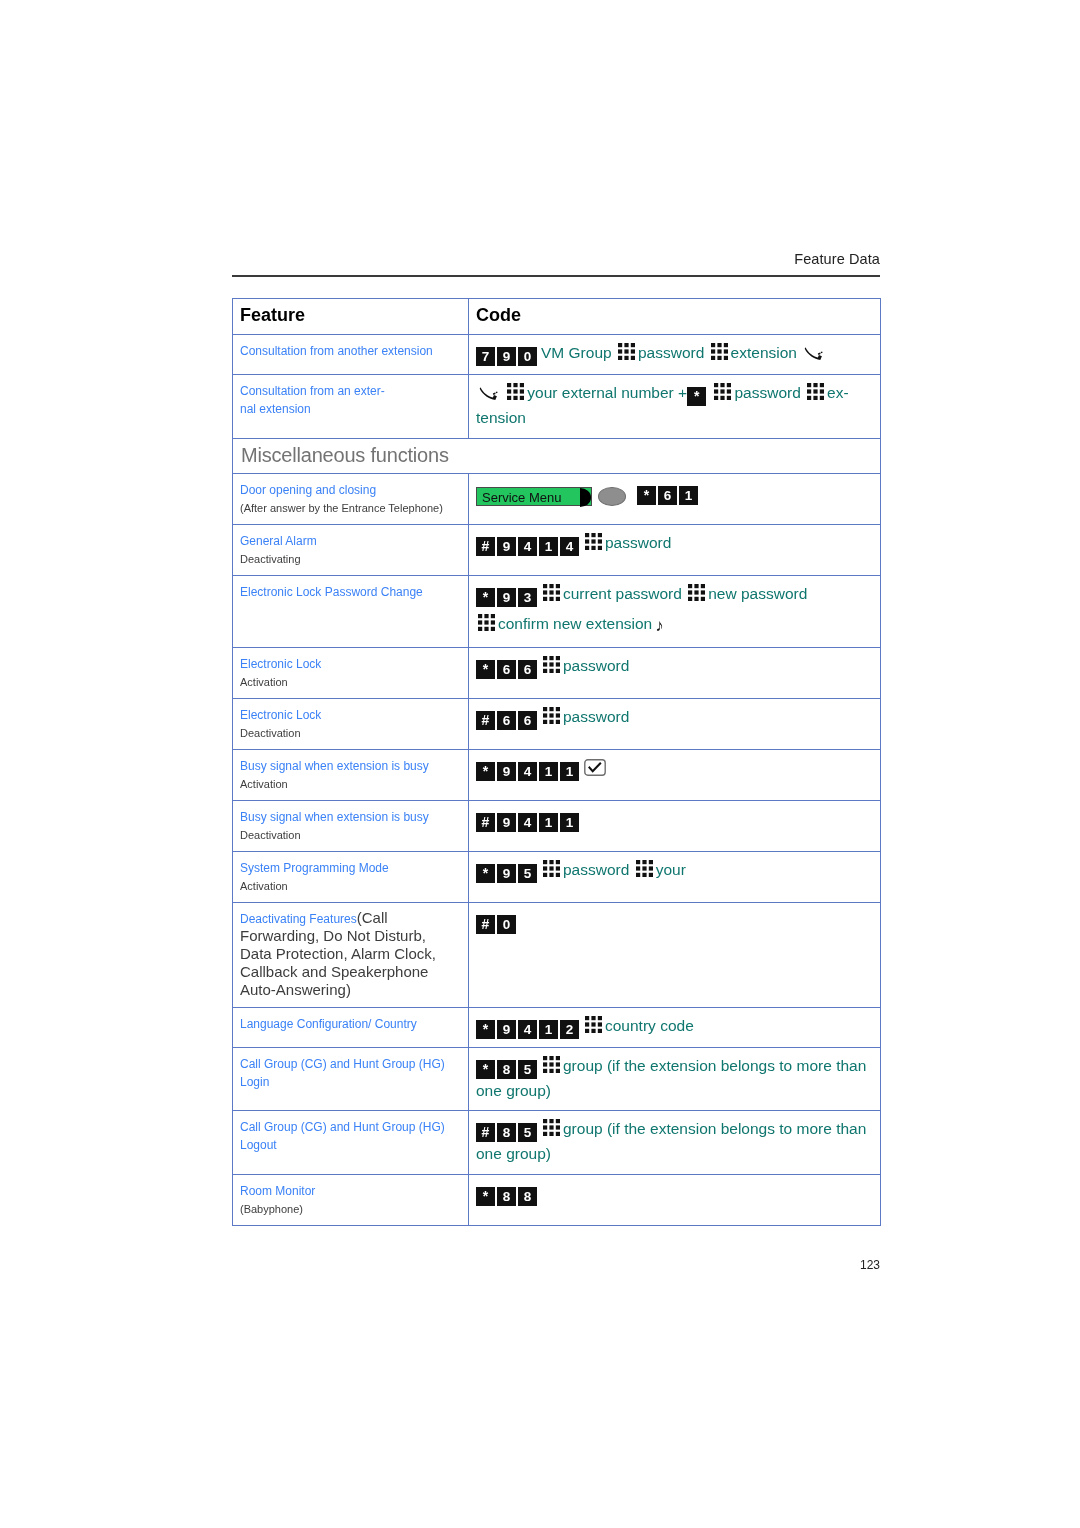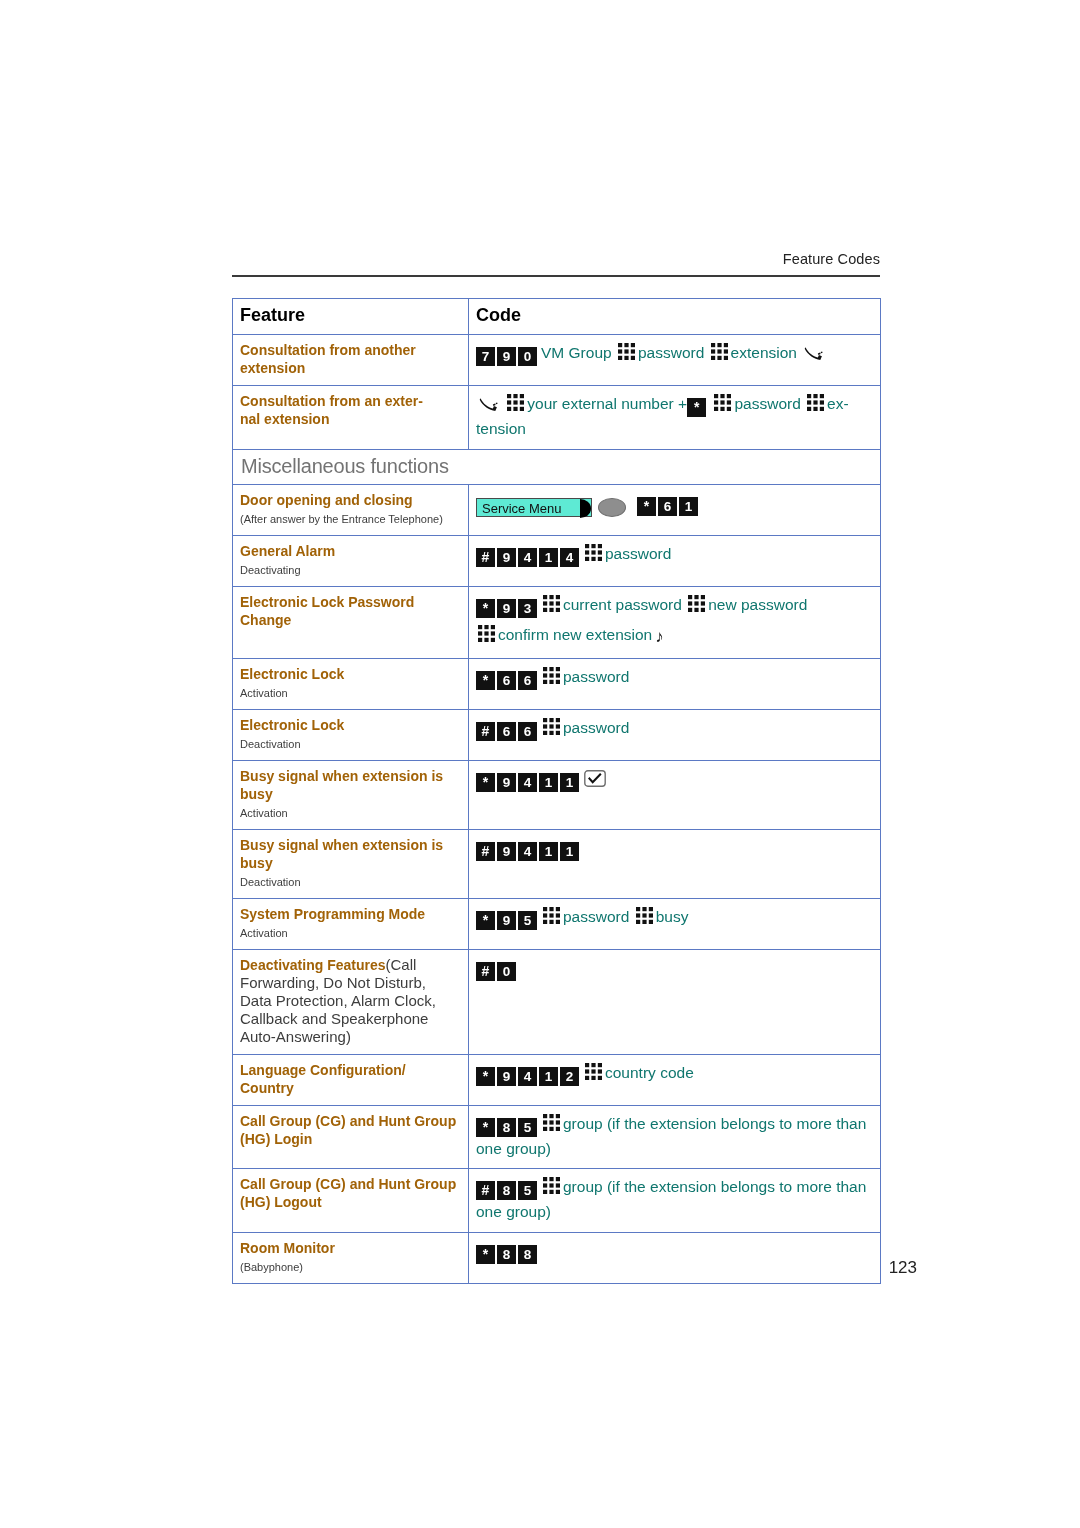--- a/index.html
+++ b/index.html
@@ -63,24 +63,24 @@
 
   .hdr-cell {
     font-weight: bold;
     font-size: 18px;
     line-height: 1.18;
     padding-top: 7px;
     padding-bottom: 9px;
   }
 
   .feat-title {
-    font-weight: bold;
-    font-size: 14px;
+    font-weight: normal;
+    font-size: 12px;
     line-height: 1.19;
-    color: #a16207;
+    color: #3b82f6;
   }
   .feat-sub {
     font-weight: normal;
     font-size: 11px;
     line-height: 1.22;
     color: #3d3d3d;
     margin-top: 10px;
   }
   .feat-inline {
     font-weight: normal;
@@ -173,21 +173,21 @@
   .svcmenu {
     display: inline-block;
     vertical-align: -4px;
     margin-right: 4px;
     white-space: nowrap;
   }
   .svcmenu .disp {
     display: inline-block;
     position: relative;
     border: 1.2px solid #4a4a4a;
-    background: #5eead4;
+    background: #22c55e;
     height: 19px;
     line-height: 19px;
     padding: 0 22px 0 5px;
     font-size: 13px;
     color: #111;
     vertical-align: middle;
     box-sizing: border-box;
     min-width: 116px;
   }
   .svcmenu .disp .arrow {
@@ -210,32 +210,31 @@
     margin: 0 7px 0 6px;
   }
 
   
   .folio {
     position: absolute;
     left: 0;
     top: 1258px;
     width: 880px;
     text-align: right;
-    font-size: 17px;
+    font-size: 12px;
     color: #222;
-    margin-left: 37px;
   }
 </style>
 </head>
 <body>
 
 <div class="page">
 
   <div class="header-area">
-    <div class="header-title">Feature Codes</div>
+    <div class="header-title">Feature Data</div>
     <div class="header-rule"></div>
   </div>
 
   <table class="feature-table">
     <colgroup>
         <col class="col-feature">
         <col class="col-code">
       </colgroup>
     <tbody>
 
@@ -534,21 +533,21 @@
                     <rect x="0" y="0" width="4.2" height="4.2"></rect>
                     <rect x="6.4" y="0" width="4.2" height="4.2"></rect>
                     <rect x="12.8" y="0" width="4.2" height="4.2"></rect>
                     <rect x="0" y="6.4" width="4.2" height="4.2"></rect>
                     <rect x="6.4" y="6.4" width="4.2" height="4.2"></rect>
                     <rect x="12.8" y="6.4" width="4.2" height="4.2"></rect>
                     <rect x="0" y="12.8" width="4.2" height="4.2"></rect>
                     <rect x="6.4" y="12.8" width="4.2" height="4.2"></rect>
                     <rect x="12.8" y="12.8" width="4.2" height="4.2"></rect>
                   </g>
-                </svg></span><span class="code-text">busy</span>
+                </svg></span><span class="code-text">your</span>
           </span>
         </td>
       </tr>
 
       <tr>
         <td>
           <span class="feat-title">Deactivating Features</span><span class="feat-inline">(Call Forwarding, Do Not Disturb, Data Protection, Alarm Clock, Callback and Speakerphone Auto-Answering)</span>
         </td>
         <td class="code-cell">
           <span class="code-line">

